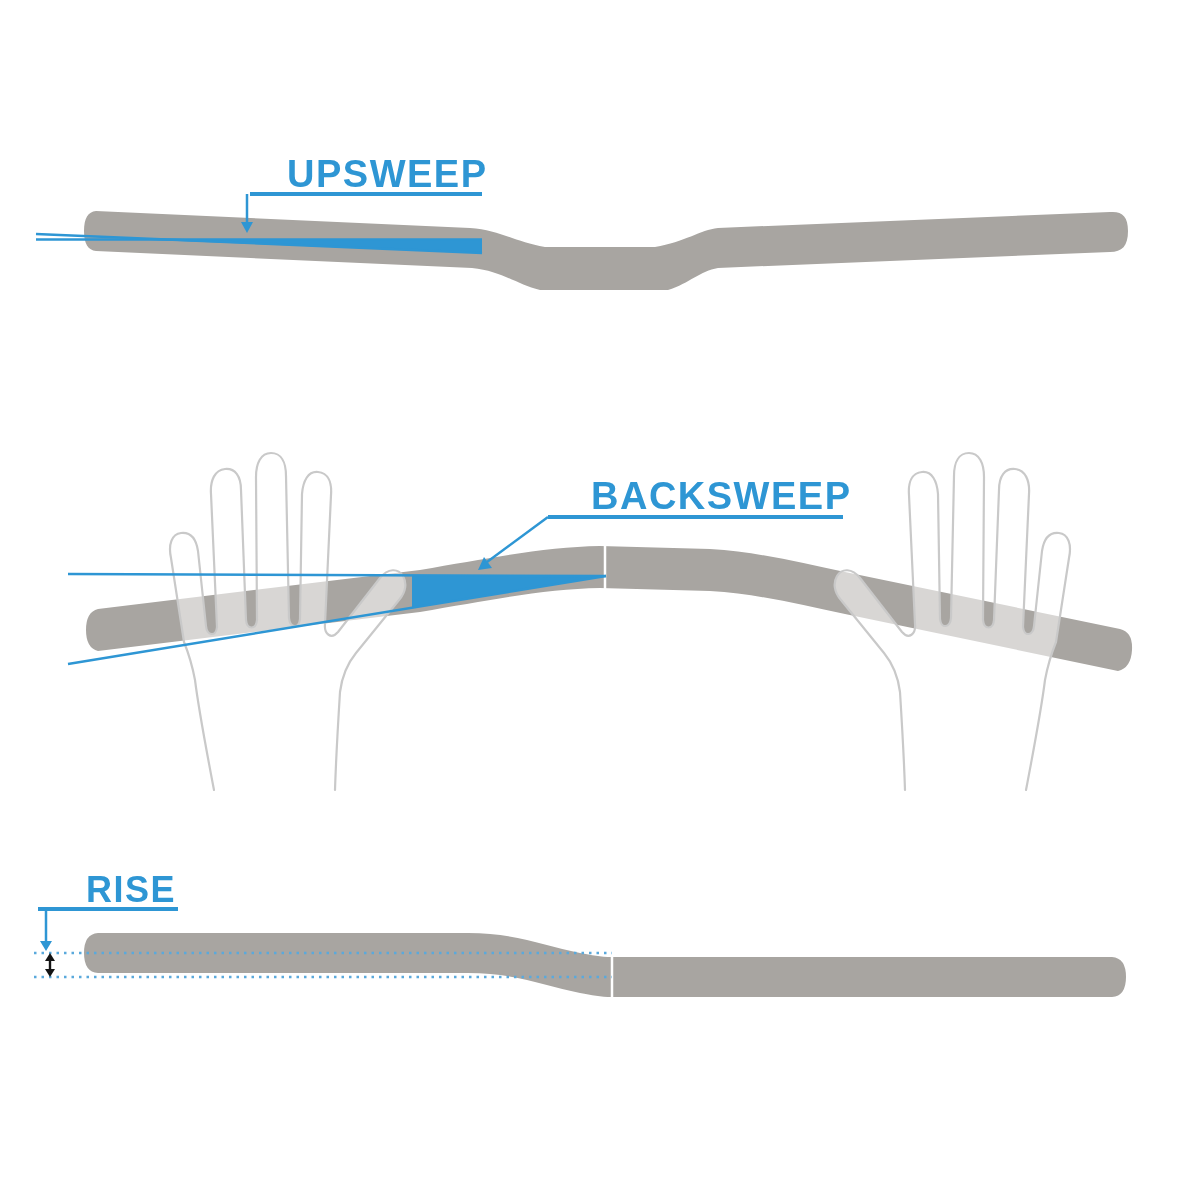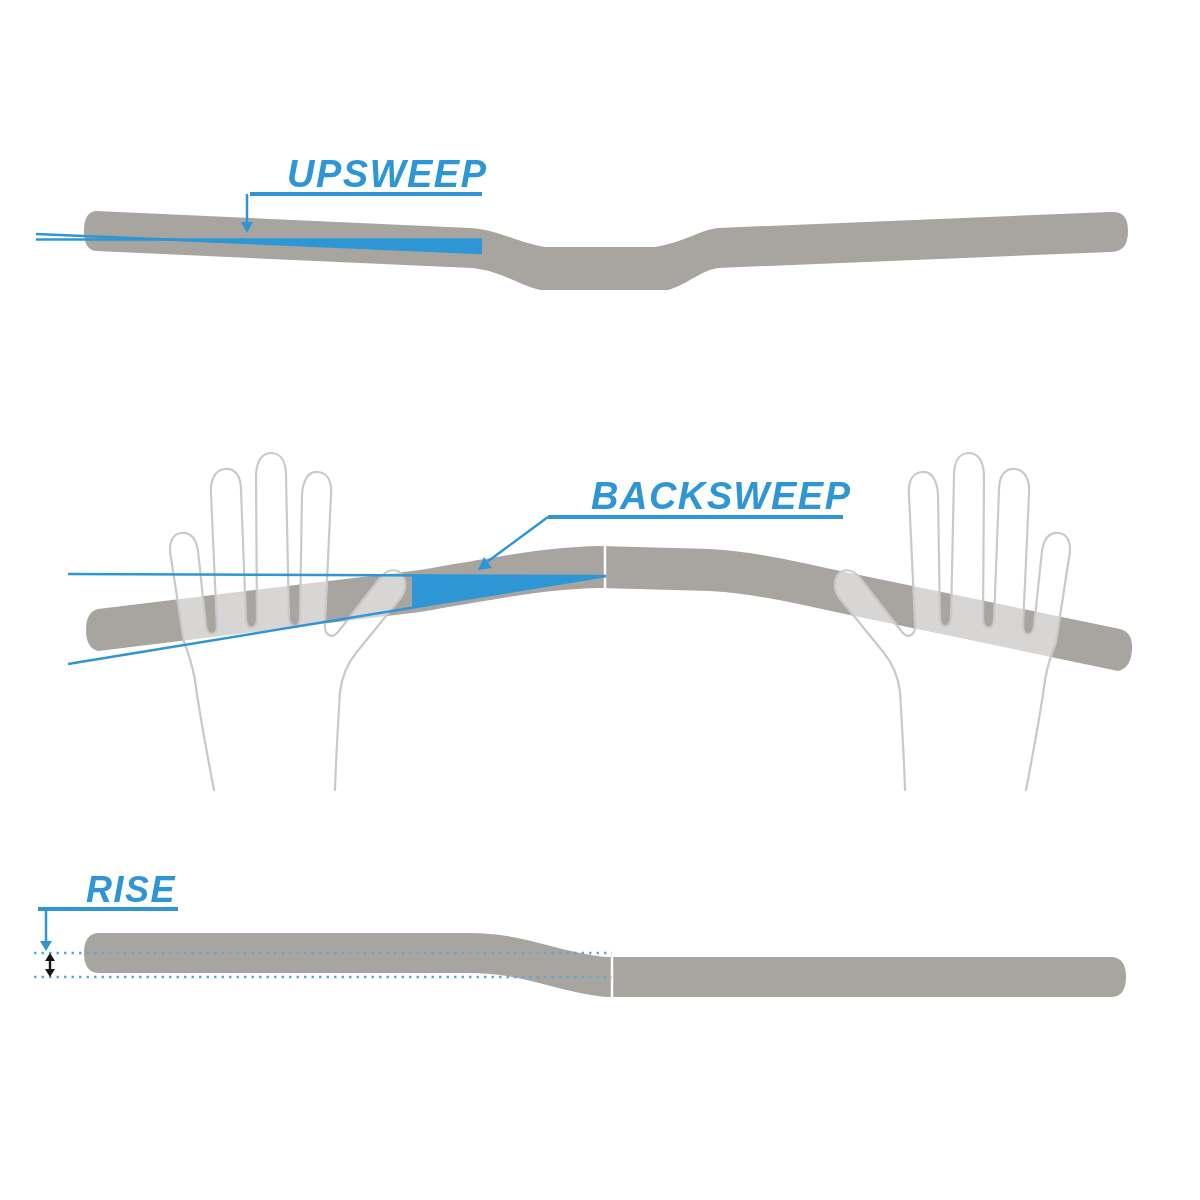--- a/index.html
+++ b/index.html
@@ -5,21 +5,20 @@
   html, body {
     margin: 0;
     padding: 0;
     background: #ffffff;
   }
   .canvas-wrap {
     width: 1200px;
     height: 1200px;
     background: #ffffff;
     position: relative;
-    font-style: italic;
   }
   svg { display: block; }
 
   .bar        { fill: #a8a5a1; }
   .divider    { stroke: #ffffff; stroke-width: 2.5; }
   .blue-line  { stroke: #2e96d4; stroke-width: 2.5; fill: none; }
   .blue-fill  { fill: #2e96d4; }
   .underline  { stroke: #2e96d4; stroke-width: 4; }
   .leader     { stroke: #2e96d4; stroke-width: 2.5; fill: none; }
   .dotted     { stroke: #5aa9dc; stroke-width: 2.4; stroke-dasharray: 2.5 5; fill: none; }

